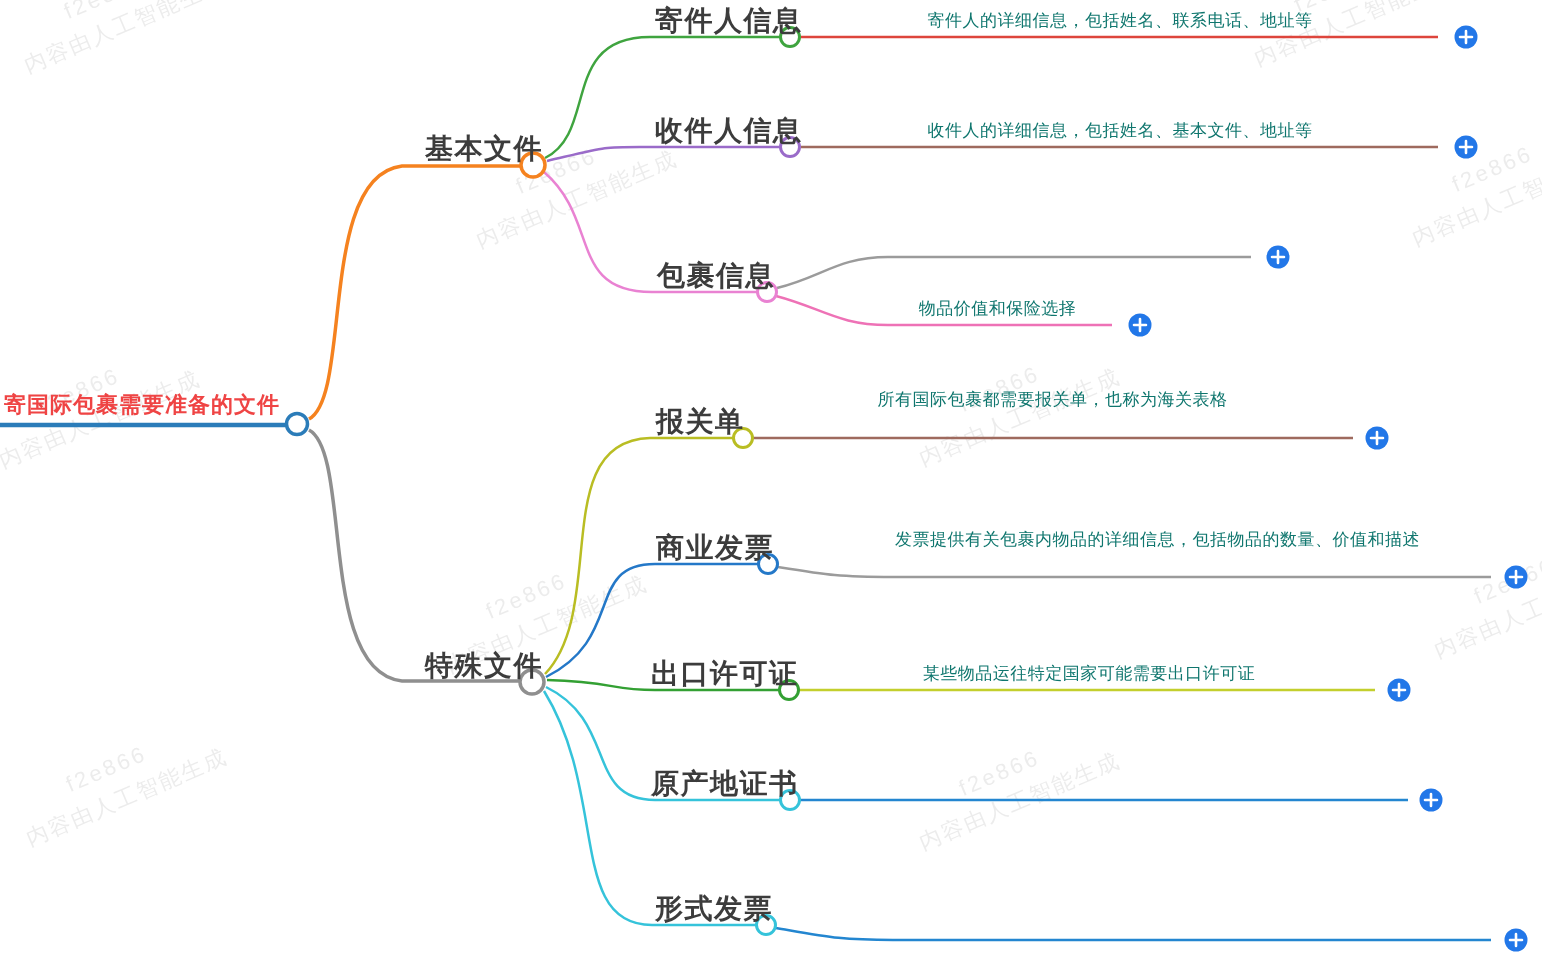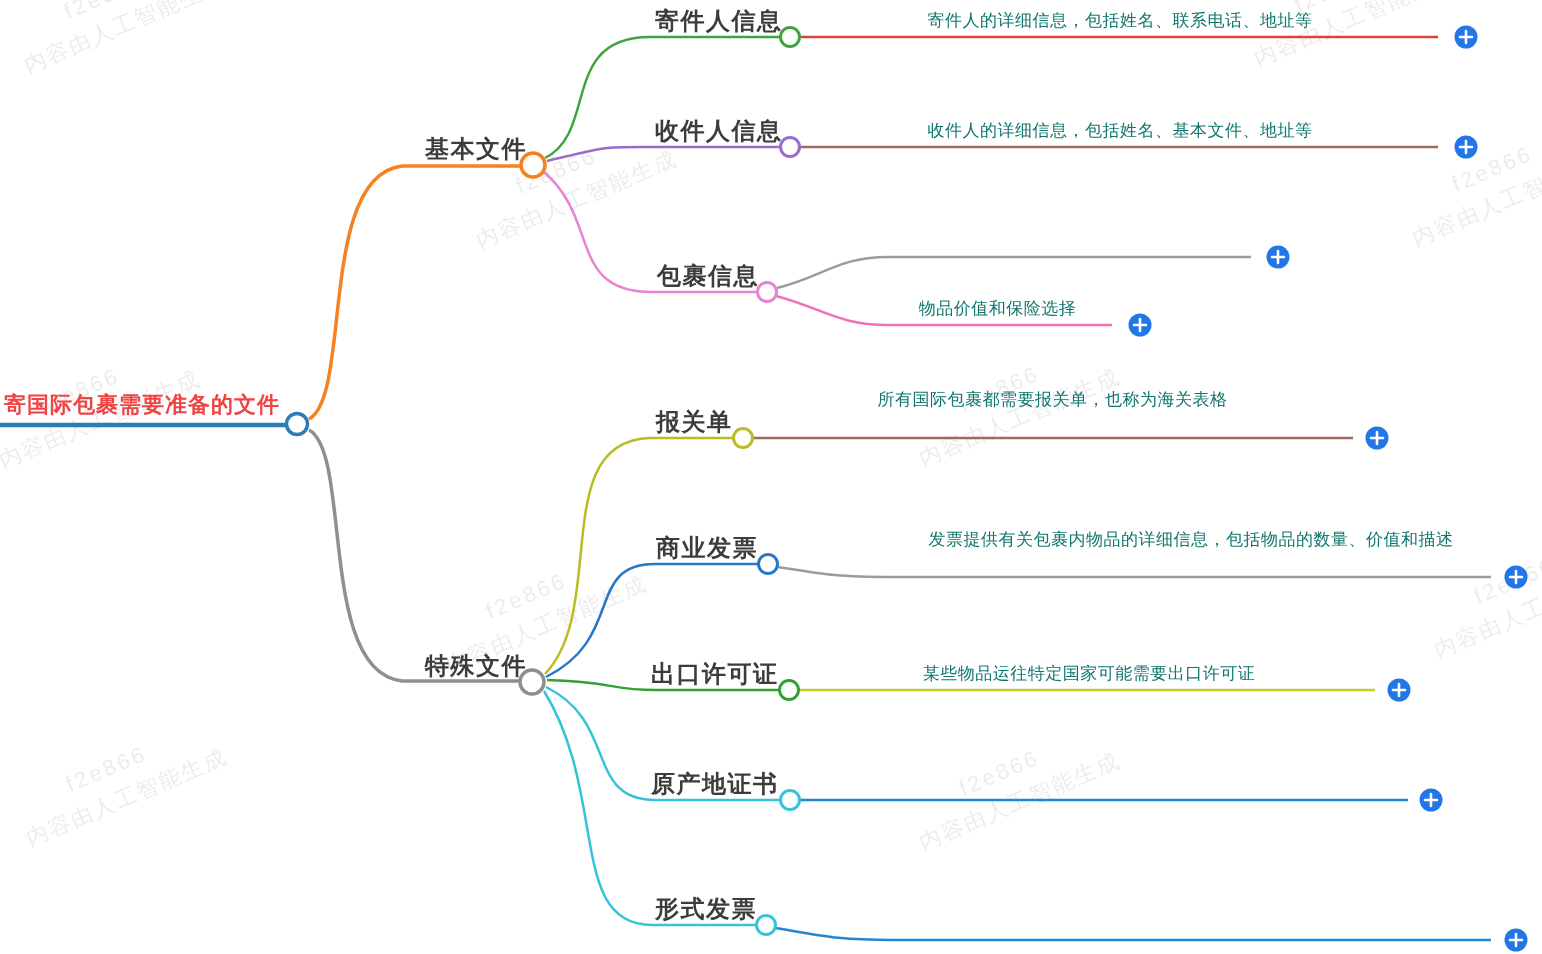--- a/index.html
+++ b/index.html
@@ -3,29 +3,29 @@
 <meta charset="utf-8">
 <style>
   html,body { margin:0; padding:0; background:#ffffff; }
   #canvas {
     position:relative; width:1542px; height:954px; overflow:hidden;
     background:#ffffff;
     font-family:"Liberation Sans","DejaVu Sans",sans-serif;
   }
   #edges { position:absolute; left:0; top:0; z-index:2; }
   .label {
-    position:absolute; z-index:3; font-weight:bold; font-size:24px;
+    position:absolute; z-index:3; font-weight:bold; font-size:28px;
     color:#3c3c3c; letter-spacing:1.5px; white-space:nowrap; line-height:24px;
   }
   .root-label { font-size:22px; color:#ef4444; letter-spacing:1px; }
   .desc {
     position:absolute; z-index:3; font-size:17px; color:#0f766e;
     letter-spacing:0.5px; white-space:nowrap; line-height:24px; text-align:center;
   }
-  .desc.wrap { white-space:normal; text-align:center; line-height:31px; }
+  .desc.wrap { white-space:normal; text-align:left; line-height:31px; }
   .wm {
     position:absolute; z-index:1; transform:rotate(-23deg);
     color:rgba(120,120,120,0.14); font-size:22px; line-height:34px;
     white-space:nowrap; pointer-events:none; letter-spacing:2px;
   }
   .wm span { display:block; }
   .wm span:first-child { margin-left:58px; letter-spacing:3px; }
 </style>
 </head>
 <body>

